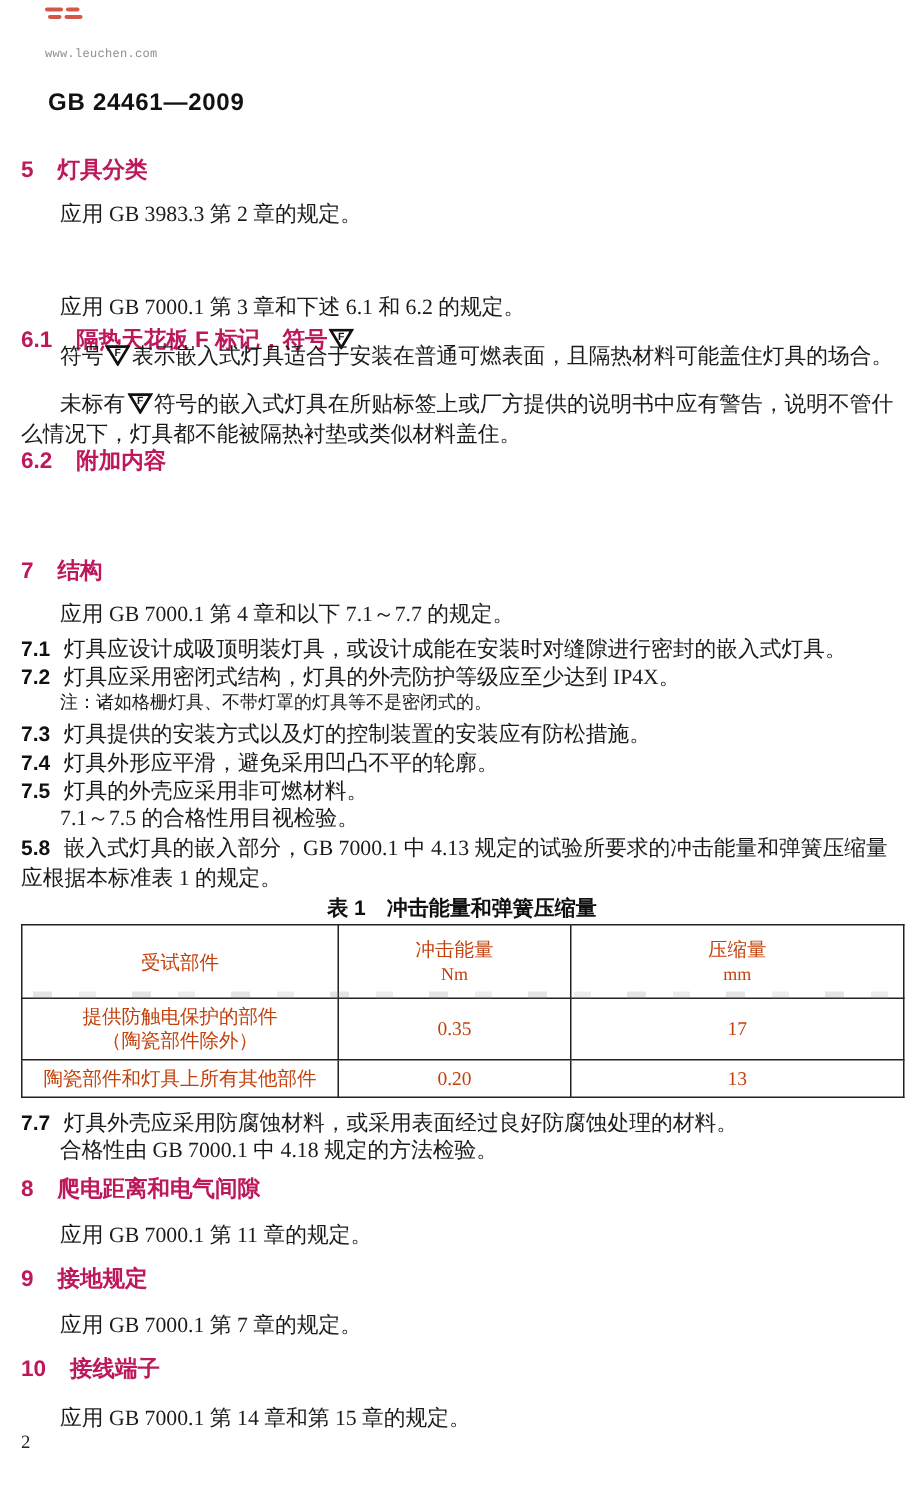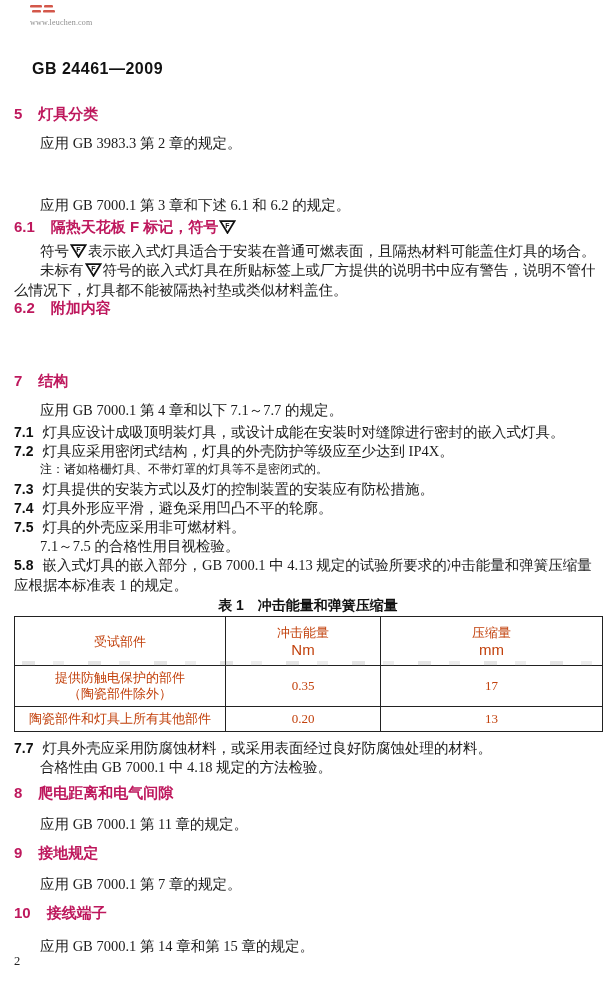--- a/index.html
+++ b/index.html
@@ -9,63 +9,63 @@
     background:#ffffff;
     margin:0 auto;
     overflow:hidden;
     font-family:"Liberation Serif","DejaVu Serif",serif;
     color:#1b1b1b;
   }
   
   .logo{position:absolute;left:30px;top:4px;width:90px;}
   .logo-mark{display:block;opacity:.85;}
   .logo-url{
-    display:block;margin-top:3px;
-    font-family:Liberation Serif, serif;
+    display:block;margin-top:17px;
+    font-family:Liberation Mono, monospace;
     font-size:8px;color:#8e8e8e;letter-spacing:.2px;
   }
   .doc-number{
     position:absolute;left:32px;top:60px;
     font-family:"Liberation Sans","DejaVu Sans",sans-serif;
     font-weight:bold;font-size:16px;letter-spacing:.5px;color:#111;
   }
   
   .blk{position:absolute;left:14px;right:14px;}
   .h1{
     font-family:"Liberation Sans","DejaVu Sans",sans-serif;
     font-weight:bold;font-size:15px;color:#be185d;line-height:16px;
   }
   .hnum{display:inline-block;margin-right:16px;}
   .par{font-size:14.5px;line-height:19.5px;}
   .ind{text-indent:26px;}
   .cnum{
     font-family:"Liberation Sans","DejaVu Sans",sans-serif;
     font-weight:bold;font-size:14px;margin-right:9px;color:#111;
   }
-  .note{font-size:12px;margin-left:26px;line-height:15px;}
+  .note{font-size:12px;margin-left:26px;line-height:15px;font-family:Liberation Mono, monospace;}
   .fmark{width:17px;height:14px;vertical-align:-2px;margin:0 1px;}
   
   .tcaption{
     position:absolute;left:14px;right:14px;top:597px;
     text-align:center;
     font-family:"Liberation Sans","DejaVu Sans",sans-serif;
     font-weight:bold;font-size:14px;color:#111;
   }
   table.t1{
     position:absolute;left:14px;top:616px;
     width:588px;border-collapse:collapse;table-layout:fixed;
     font-size:13px;color:#c2410c;
   }
   table.t1 th,table.t1 td{
     border:1px solid #222;padding:0 4px;text-align:center;vertical-align:middle;
     font-weight:normal;
   }
   table.t1{border:1.5px solid #1a1a1a;}
   .th2{line-height:17px;height:48px;}
-  .unit{font-size:15px;font-family:Liberation Sans, sans-serif;}
+  .unit{font-size:12px;font-family:Liberation Serif, serif;}
   .row2l{height:40px;line-height:16px;}
   .row1l{height:24px;}
   .scan-artifact{
     position:absolute;left:22px;top:661px;width:570px;height:5px;
     background:repeating-linear-gradient(90deg,
       rgba(110,110,110,.28) 0 13px, rgba(0,0,0,0) 13px 31px,
       rgba(130,130,130,.22) 31px 42px, rgba(0,0,0,0) 42px 66px);
     opacity:.65;pointer-events:none;
   }
   .pageno{position:absolute;left:14px;top:954px;font-size:12.5px;color:#222;}
@@ -93,21 +93,21 @@
   <div class="blk par ind" style="top:134px">应用 GB 3983.3 第 2 章的规定。</div>
 
   <div class="blk par ind" style="top:196px">应用 GB 7000.1 第 3 章和下述 6.1 和 6.2 的规定。</div>
 
   <div class="blk h1" style="top:219px">
     <span class="hnum">6.1</span><span>隔热天花板 F 标记，符号</span><svg class="fmark" viewBox="0 0 20 17">
         <polygon points="1.4,1.4 18.6,1.4 10,15.6" fill="#ffffff" stroke="#111111" stroke-width="2.2"></polygon>
         <text x="10" y="9.2" text-anchor="middle" font-size="8.5" font-weight="bold" fill="#111111" font-family="Liberation Sans, sans-serif">F</text>
       </svg>
   </div>
-  <div class="blk par ind" style="top:242px">
+  <div class="blk par ind" style="top:229px">
     <span>符号</span><svg class="fmark" viewBox="0 0 20 17">
         <polygon points="1.4,1.4 18.6,1.4 10,15.6" fill="#ffffff" stroke="#111111" stroke-width="2.2"></polygon>
         <text x="10" y="9.2" text-anchor="middle" font-size="8.5" font-weight="bold" fill="#111111" font-family="Liberation Sans, sans-serif">F</text>
       </svg><span>表示嵌入式灯具适合于安装在普通可燃表面，且隔热材料可能盖住灯具的场合。</span>
   </div>
   <div class="blk par ind" style="top:261px">
     <span>未标有</span><svg class="fmark" viewBox="0 0 20 17">
         <polygon points="1.4,1.4 18.6,1.4 10,15.6" fill="#ffffff" stroke="#111111" stroke-width="2.2"></polygon>
         <text x="10" y="9.2" text-anchor="middle" font-size="8.5" font-weight="bold" fill="#111111" font-family="Liberation Sans, sans-serif">F</text>
       </svg><span>符号的嵌入式灯具在所贴标签上或厂方提供的说明书中应有警告，说明不管什么情况下，灯具都不能被隔热衬垫或类似材料盖住。</span>

